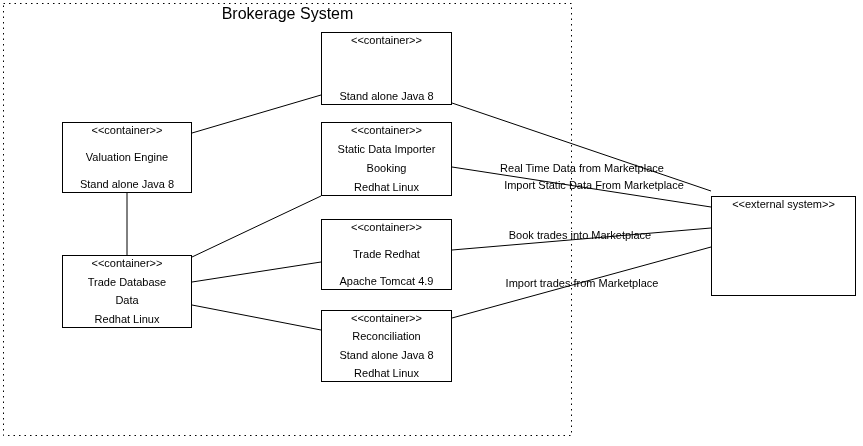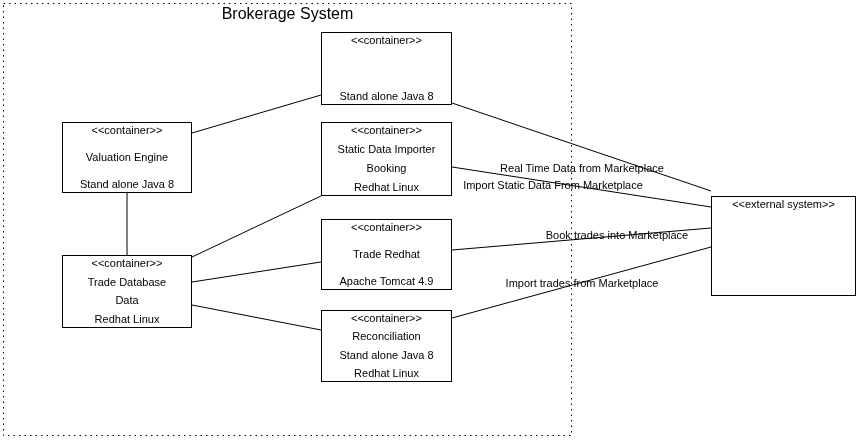--- a/index.html
+++ b/index.html
@@ -111,17 +111,17 @@
     <div>Reconciliation</div>
     <div>Stand alone Java 8</div>
     <div>Redhat Linux</div>
   </div>
 
   <div class="node" style="left:711px; top:168px; width:145px; height:100px;margin-top:28px;">
     <div>&lt;&lt;external system&gt;&gt;</div>
   </div>
 
   <div class="edge-label" style="left:582px; top:134px;margin-top:28px;">Real Time Data from Marketplace</div>
-  <div class="edge-label" style="left:553px; top:179px;">Import Static Data From Marketplace</div>
-  <div class="edge-label" style="left:580px; top:229px;margin-left:37px;">Book trades into Marketplace</div>
+  <div class="edge-label" style="left:594px; top:179px;">Import Static Data From Marketplace</div>
+  <div class="edge-label" style="left:580px; top:229px;">Book trades into Marketplace</div>
   <div class="edge-label" style="left:582px; top:277px;text-align:center;">Import trades from Marketplace</div>
 
 </div>
 
 </body></html>

